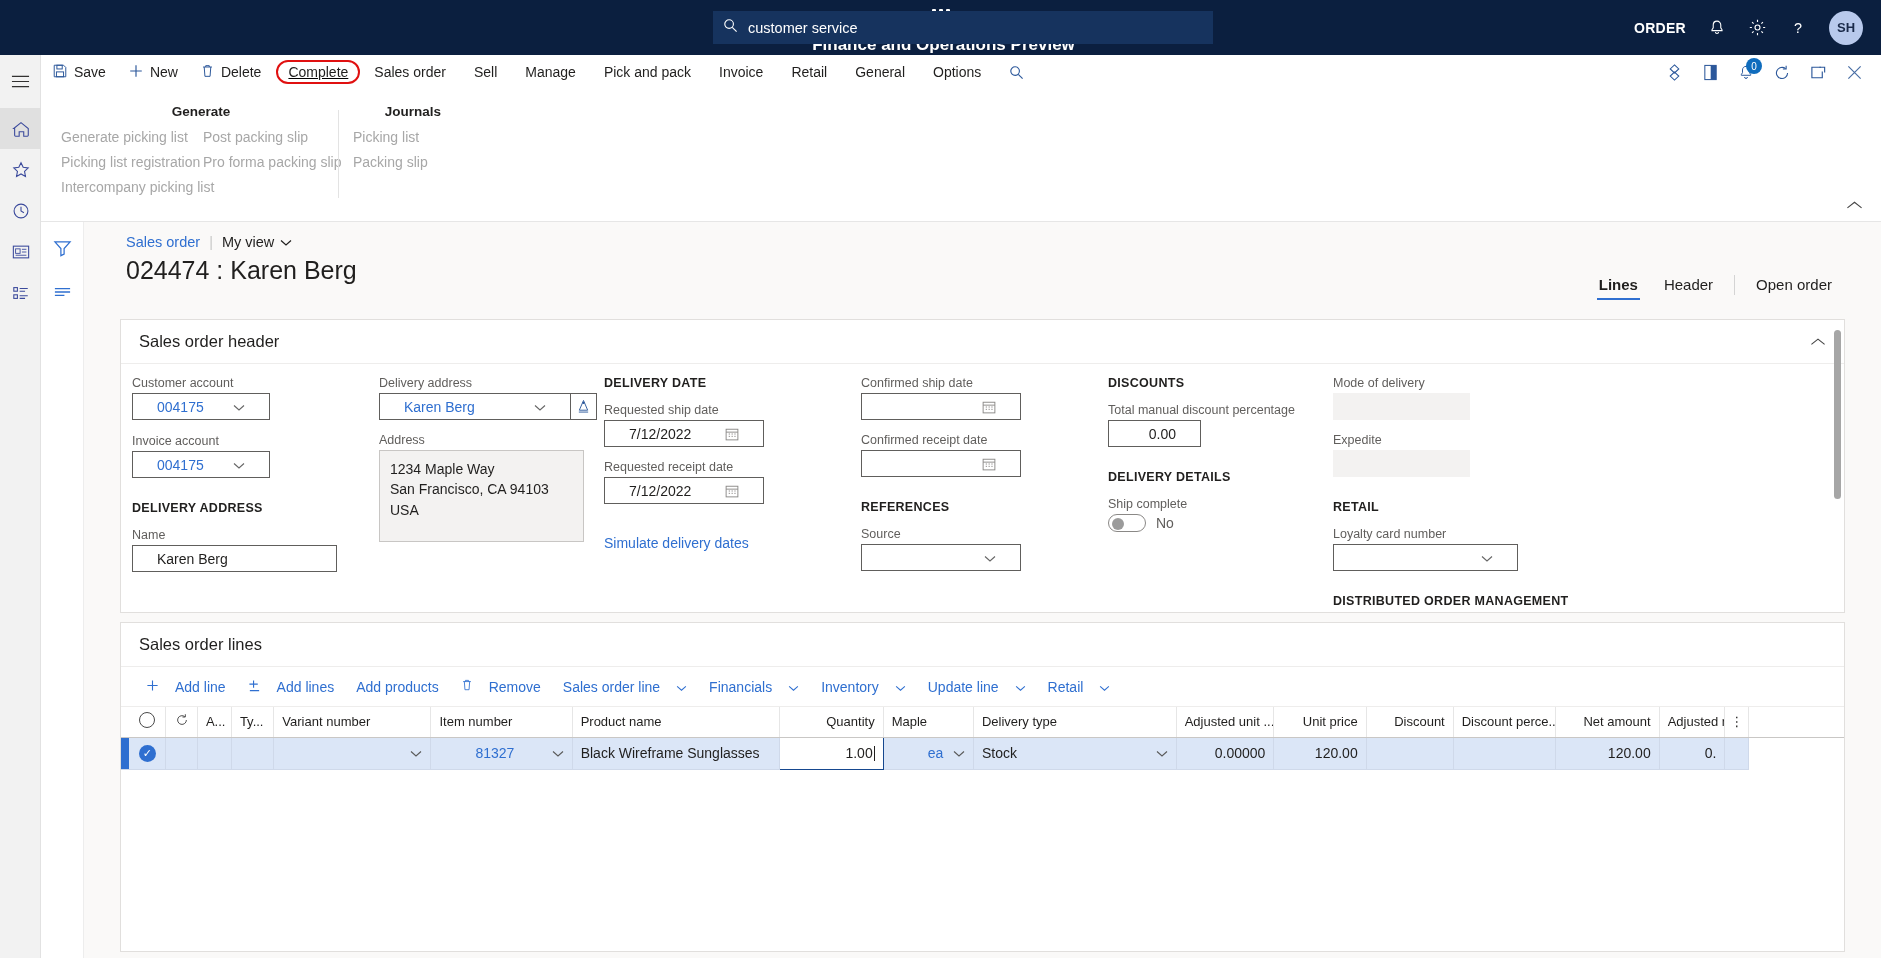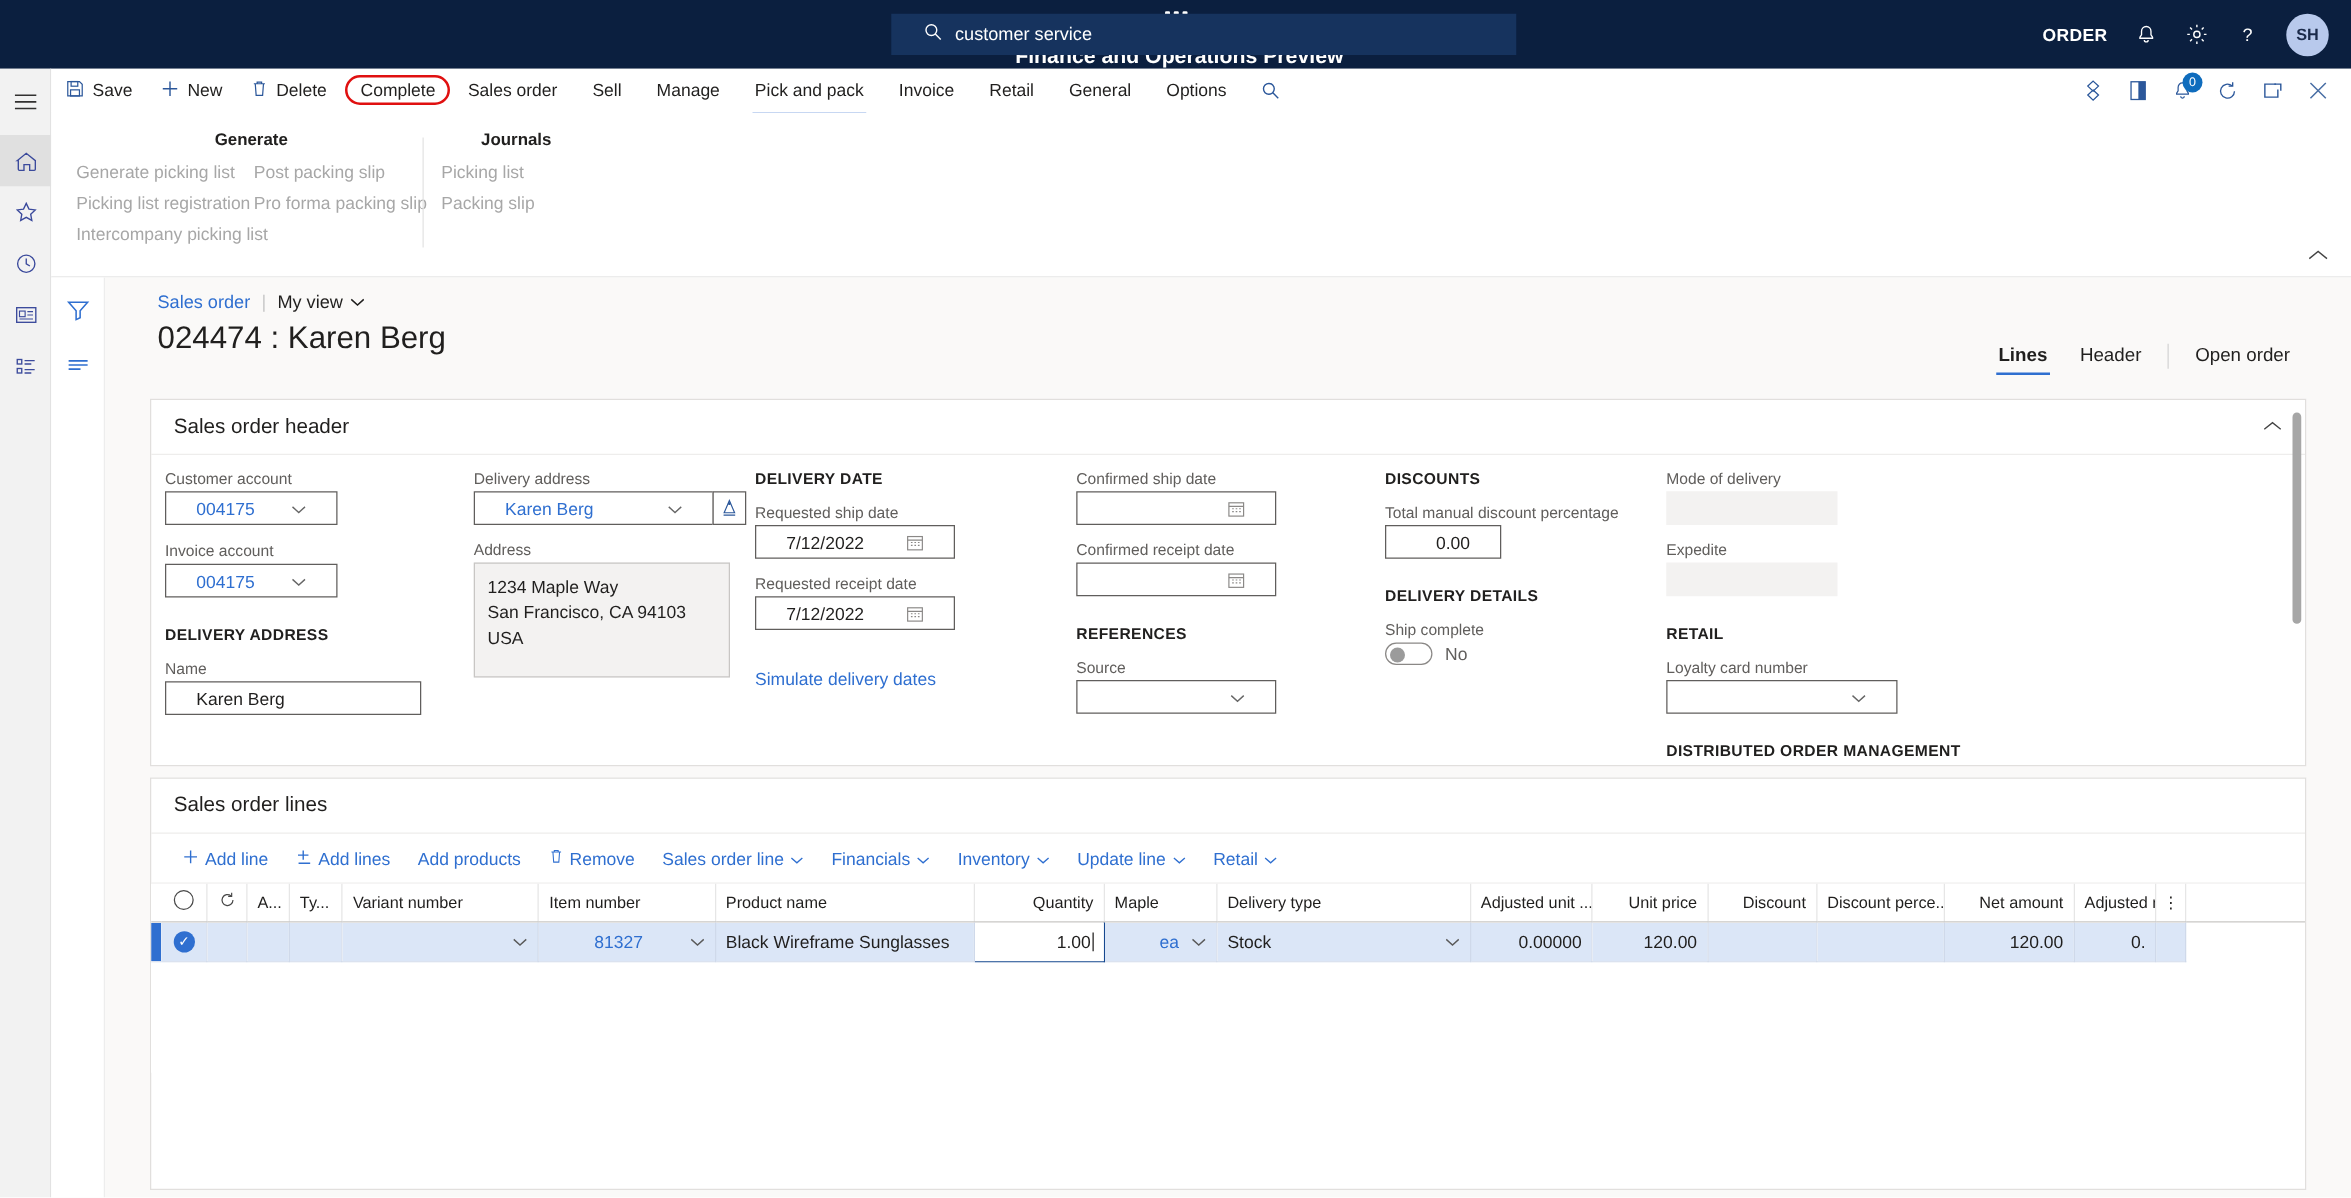--- a/index.html
+++ b/index.html
@@ -23,21 +23,21 @@
   .waffle-grid {
     display: grid; grid-template-columns: repeat(3, 4px); grid-template-rows: repeat(3, 4px);
     gap: 3px;
   }
   .waffle-grid i { width: 4px; height: 4px; background: #ffffff; display: block; border-radius: 1px; }
   .app-title {
     color: #ffffff; font-size: 17px; font-weight: bold; margin-left: 6px; white-space: nowrap;
   }
   .search-wrap {
     position: absolute; left: 713px; top: 11px; width: 500px; height: 33px;
-    background: #16335e; display: flex; align-items: center; padding: 0 26px;
+    background: #16335e; display: flex; align-items: center; padding: 0 10px;
     cursor: text;
   }
   .search-wrap svg { flex: 0 0 auto; }
   .search-text {
     color: #ffffff; font-size: 14.5px; margin-left: 10px;
   }
   .topbar-right {
     position: absolute; right: 0; top: 0; height: 55px; display: flex; align-items: center;
     padding-right: 18px; gap: 22px;
   }
@@ -70,21 +70,21 @@
     font-size: 14px; color: #201f1e; cursor: pointer; white-space: nowrap; position: relative;
   }
   .rb-item.tab { padding: 0 14px; }
   .rb-item.tab.sel { font-weight: normal; }
   .rb-item.tab.sel::after {
     content: ''; position: absolute; left: 12px; right: 12px; bottom: -3px; height: 3px;
     background: #1f5fcb;
   }
   .complete-hl {
     border: 2.5px solid #e01010; border-radius: 15px; padding: 2px 10px;
-    display: flex; align-items: center; margin-left: 4px;
+    display: flex; align-items: center; margin-left: 4px; text-decoration: underline;
   }
   .ribbon-right {
     position: absolute; right: 0; top: 0; height: 35px; display: flex; align-items: center;
     gap: 18px; padding-right: 18px;
   }
   .ri { cursor: pointer; display: flex; align-items: center; position: relative; color: #2b579a; }
   .badge {
     position: absolute; top: -5px; right: -7px; min-width: 16px; height: 16px; border-radius: 8px;
     background: #0f6cbd; color: #fff; font-size: 10px; display: flex; align-items: center;
     justify-content: center; padding: 0 3px;
@@ -190,21 +190,21 @@
     position: absolute; right: 3px; top: 10px; width: 7px; bottom: 10px; background: transparent;
   }
   .vscroll i { position: absolute; left: 0; top: 0; width: 7px; height: 62%; background: #a6a6a6; border-radius: 4px; display: block; }
 
   
   .lines-toolbar {
     height: 40px; display: flex; align-items: center; gap: 0; padding: 0 14px;
     border-bottom: 1px solid #eeedec;
   }
   .tb-btn {
-    display: flex; align-items: center; gap: 5px; font-size: 14px; color: #2f6fd0;
+    display: flex; align-items: center; gap: 16px; font-size: 14px; color: #2f6fd0;
     padding: 0 11px; height: 40px; cursor: pointer; white-space: nowrap;
   }
   table.grid { border-collapse: collapse; width: 100%; table-layout: fixed; }
   table.grid th {
     font-size: 13px; font-weight: normal; color: #201f1e; background: #ffffff;
     border-right: 1px solid #e6e6e6; border-bottom: 1px solid #c9c7c5;
     height: 30px; padding: 0 8px; text-align: left; white-space: nowrap; overflow: hidden;
   }
   table.grid th.r { text-align: right; }
   table.grid th.c { text-align: center; padding: 0; }

